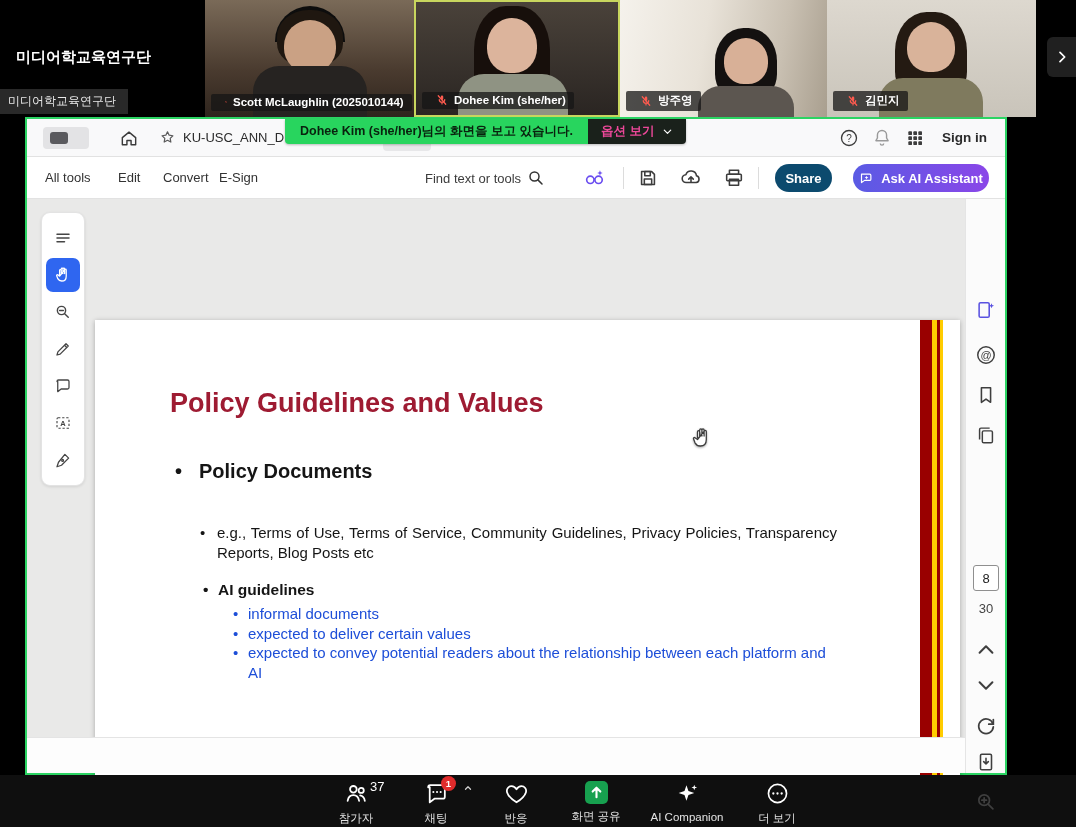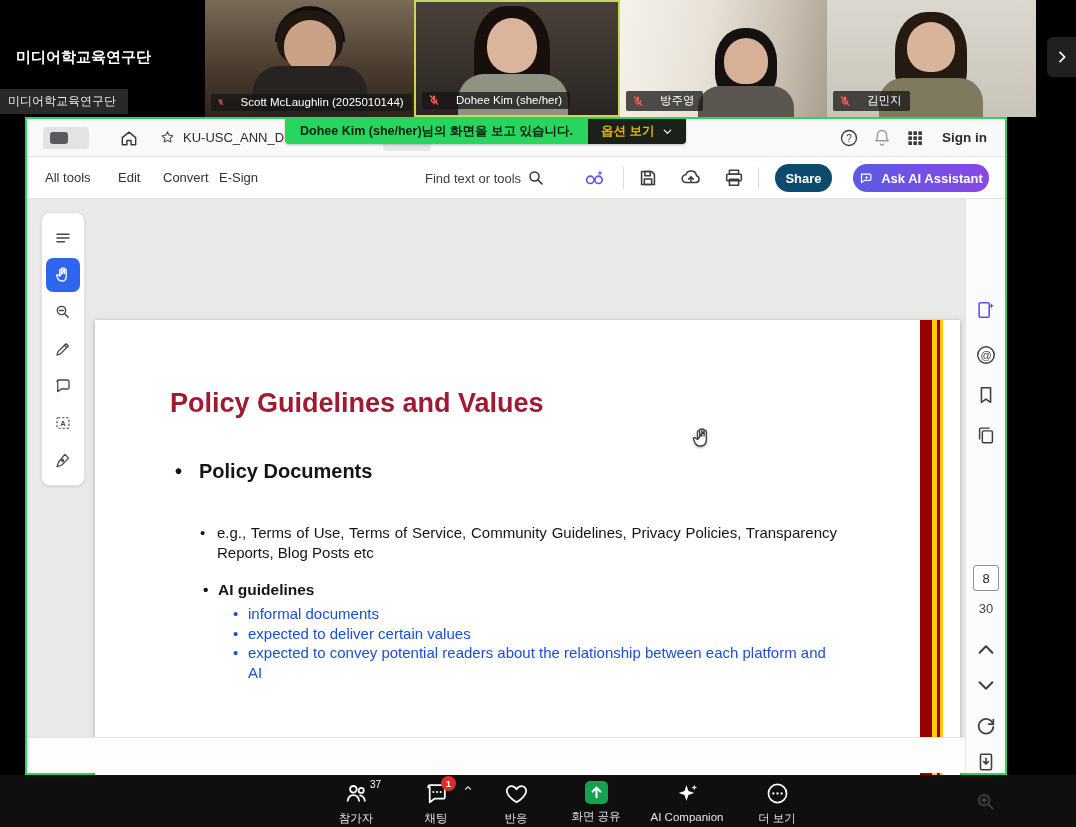--- a/index.html
+++ b/index.html
@@ -7,35 +7,35 @@
   .stage { position:relative; width:1076px; height:827px; background:#000; }
 
   
   .video-strip { position:absolute; left:0; top:0; width:1076px; height:117px; background:#000; }
   .meeting-title { position:absolute; left:16px; top:48px; color:#fff; font-size:15px; font-weight:bold; }
   .room-label { position:absolute; left:0; top:89px; background:rgba(45,45,45,.92); color:#e9e9e9; font-size:12px; padding:4px 12px 4px 8px; }
   .tile { position:absolute; top:0; height:117px; overflow:hidden; background:#222; }
   .tile.active { border:2px solid #c8d65e; }
   .scene { position:absolute; inset:0; }
   .hair,.head,.p-body,.band { position:absolute; }
-  .nametag { position:absolute; left:6px; bottom:6px; display:flex; align-items:center; gap:16px; background:rgba(22,22,22,.75); color:#fff; font-size:11.5px; padding:2px 8px 3px 6px; border-radius:2px; white-space:nowrap; max-width:96%; overflow:hidden; }
+  .nametag { position:absolute; left:6px; bottom:6px; display:flex; align-items:center; gap:6px; background:rgba(22,22,22,.75); color:#fff; font-size:11.5px; padding:2px 8px 3px 14px; border-radius:2px; white-space:nowrap; max-width:96%; overflow:hidden;font-weight:bold; }
   .expand-btn { position:absolute; right:0; top:37px; width:29px; height:40px; background:#202020; border-radius:6px 0 0 6px; display:flex; align-items:center; justify-content:center; color:#fff; cursor:pointer; }
 
   
   .acrobat { position:absolute; left:25px; top:117px; width:982px; height:658px; border:2px solid #2bd463; background:#fff; }
   .acr-tabbar { position:absolute; left:0; top:0; width:978px; height:38px; background:#f9f9fa; border-bottom:1px solid #e2e2e2; }
   .menu-pill { position:absolute; left:16px; top:8px; width:46px; height:22px; background:#e3e3e5; border-radius:4px; }
   .menu-pill .inner { position:absolute; left:7px; top:5px; width:18px; height:12px; background:#5a5a5e; border-radius:3px; }
   .home-btn { position:absolute; left:92px; top:9px; width:20px; height:20px; color:#3a3a3a; }
   .fav-star { position:absolute; left:132px; top:10px; width:17px; height:17px; color:#5a5a5a; }
   .tab-title { position:absolute; left:156px; top:0; line-height:38px; font-size:13px; color:#2b2b2b; width:102px; overflow:hidden; white-space:nowrap; }
   .tab-overflow { position:absolute; left:356px; top:13px; width:48px; height:19px; background:#e7e7e9; border-radius:4px; }
   .share-banner { position:absolute; left:258px; top:0; height:25px; display:flex; z-index:5; filter:drop-shadow(0 1px 1px rgba(0,0,0,.25)); }
   .banner-msg { background:#28d55e; color:#09220e; font-size:12.5px; font-weight:bold; line-height:25px; padding:0 15px; border-radius:0 0 0 4px; white-space:nowrap; }
-  .banner-opts { background:#1a211b; color:#eab308; font-size:12.5px; font-weight:bold; line-height:25px; padding:0 13px; border-radius:0 0 4px 0; display:flex; align-items:center; gap:8px; cursor:pointer; white-space:nowrap; }
+  .banner-opts { background:#1a211b; color:#ec4899; font-size:12.5px; font-weight:bold; line-height:25px; padding:0 13px; border-radius:0 0 4px 0; display:flex; align-items:center; gap:8px; cursor:pointer; white-space:nowrap; }
   .tb-icon-btn { position:absolute; top:9px; width:20px; height:20px; color:#3c3c3c; cursor:pointer; }
   .sign-in { position:absolute; left:915px; top:0; line-height:38px; font-size:13.5px; font-weight:bold; color:#2b2b2b; cursor:pointer; }
 
   .acr-toolbar { position:absolute; left:0; top:38px; width:978px; height:42px; background:#fff; border-bottom:1px solid #e2e2e2; }
   .mi { position:absolute; top:0; line-height:42px; font-size:13px; color:#323232; cursor:pointer; }
   .find-group { position:absolute; left:398px; top:0; height:42px; display:flex; align-items:center; gap:6px; cursor:pointer; }
   .find-group .lbl { font-size:13px; color:#3c3c3c; }
   .tool-ic { position:absolute; top:10px; width:22px; height:22px; color:#3c3c3c; cursor:pointer; }
   .vdiv { position:absolute; top:10px; width:1px; height:22px; background:#dcdcdc; }
   .pill { position:absolute; top:7px; height:28px; border-radius:14px; display:flex; align-items:center; justify-content:center; gap:7px; font-size:13px; font-weight:bold; color:#fff; cursor:pointer; }
@@ -68,21 +68,21 @@
   .s-li::before { content:"\2022"; position:absolute; left:0; }
   .s-li.c { width:600px; }
   .s-pagenum { position:absolute; left:15px; top:452px; font-size:19px; color:#9a9a9a; }
   .hand-cursor { position:absolute; left:595px; top:106px; width:24px; height:24px; color:#3c3c3c; filter:drop-shadow(0 1px 1px rgba(0,0,0,.35)); }
 
   
   .zoom-bar { position:absolute; left:0; top:775px; width:1076px; height:52px; background:#0f0f0f; }
   .zb { position:absolute; top:3px; height:48px; width:84px; text-align:center; cursor:pointer; }
   .zb-icon { position:relative; display:inline-block; width:26px; height:25px; margin-top:3px; color:#fff; }
   .zb-label { font-size:11.5px; color:#e3e3e3; margin-top:1px; }
-  .count-sup { position:absolute; left:27px; top:-2px; font-size:10px; color:#fff; }
+  .count-sup { position:absolute; left:27px; top:-2px; font-size:13px; color:#fff; }
   .chat-badge { position:absolute; left:18px; top:-5px; min-width:15px; height:15px; background:#e02b2b; border-radius:8px; color:#fff; font-size:9.5px; line-height:15px; padding:0 3px; font-weight:bold; }
   .chat-caret { position:absolute; left:40px; top:2px; width:10px; height:10px; color:#cfcfcf; }
   .share-box { display:inline-block; width:23px; height:23px; background:#17a04f; border-radius:5px; color:#fff; margin-top:3px; }
 </style>
 </head>
 <body>
 
 <div class="stage">
 
   <div class="video-strip">

